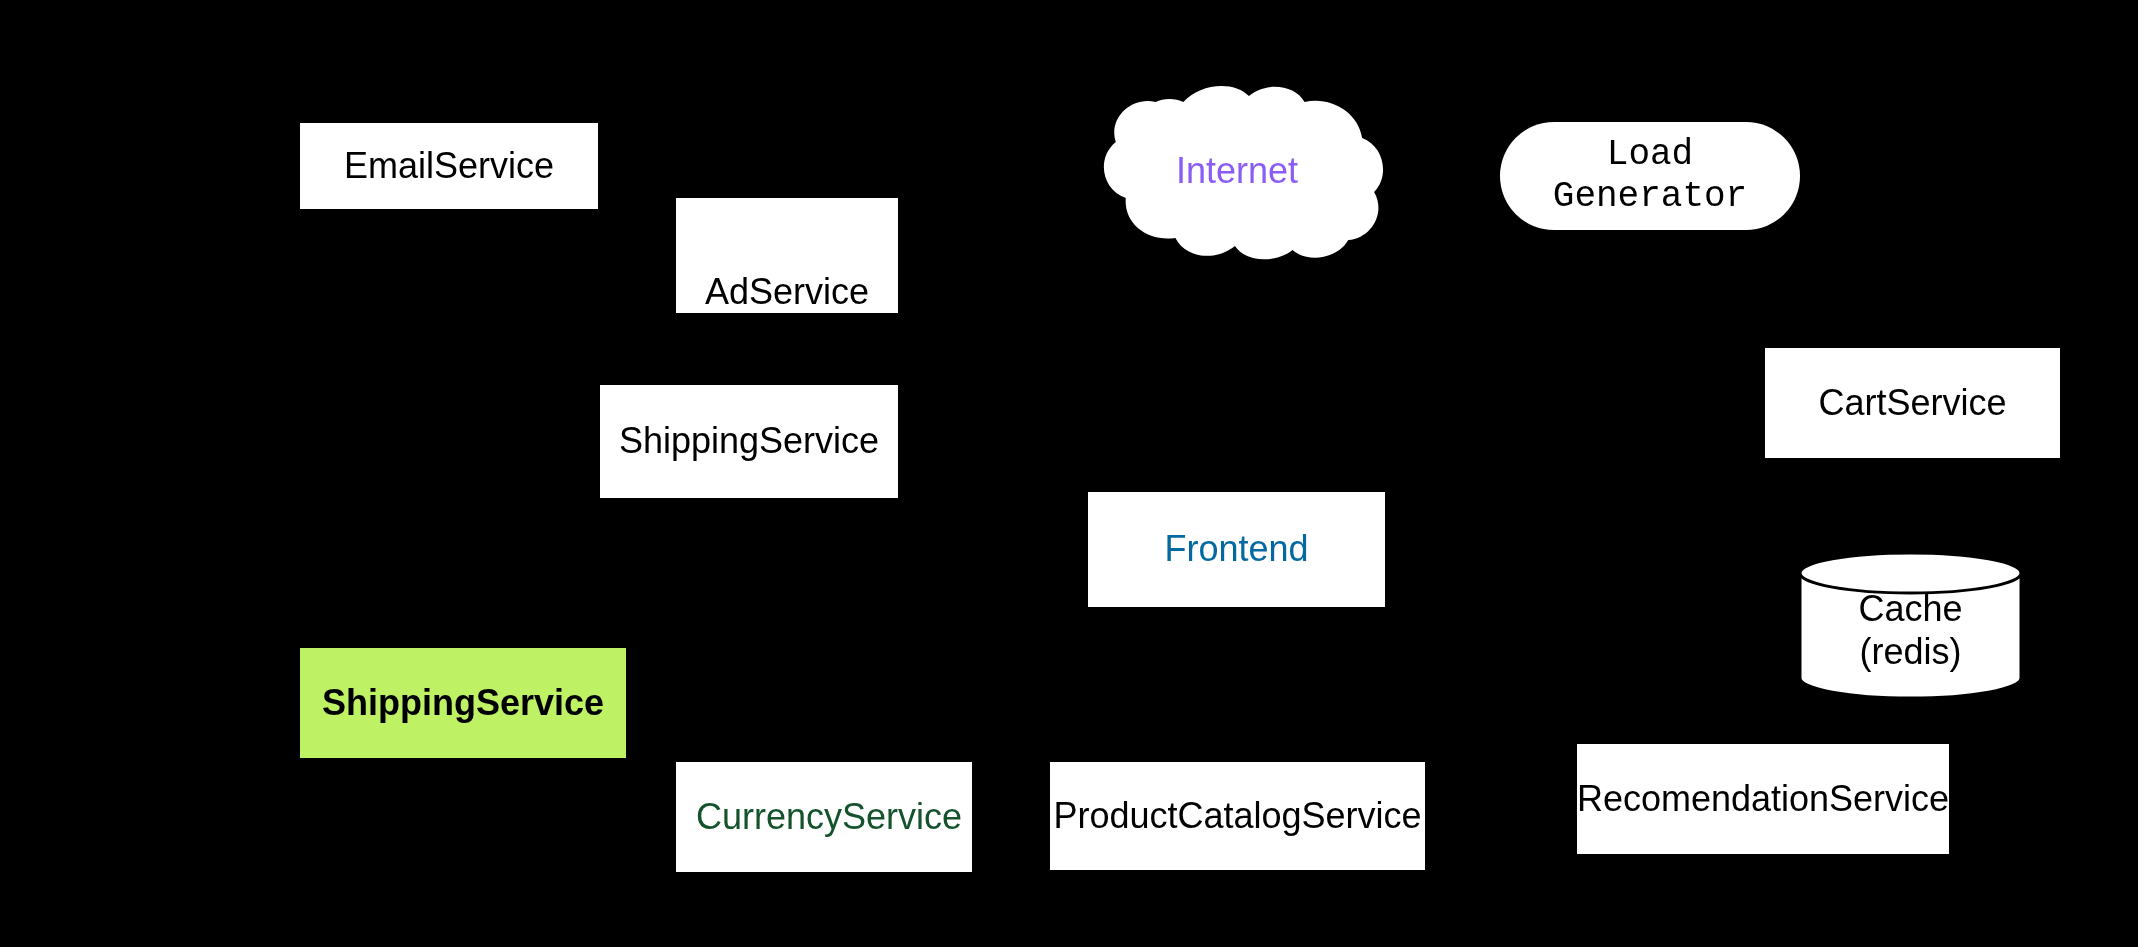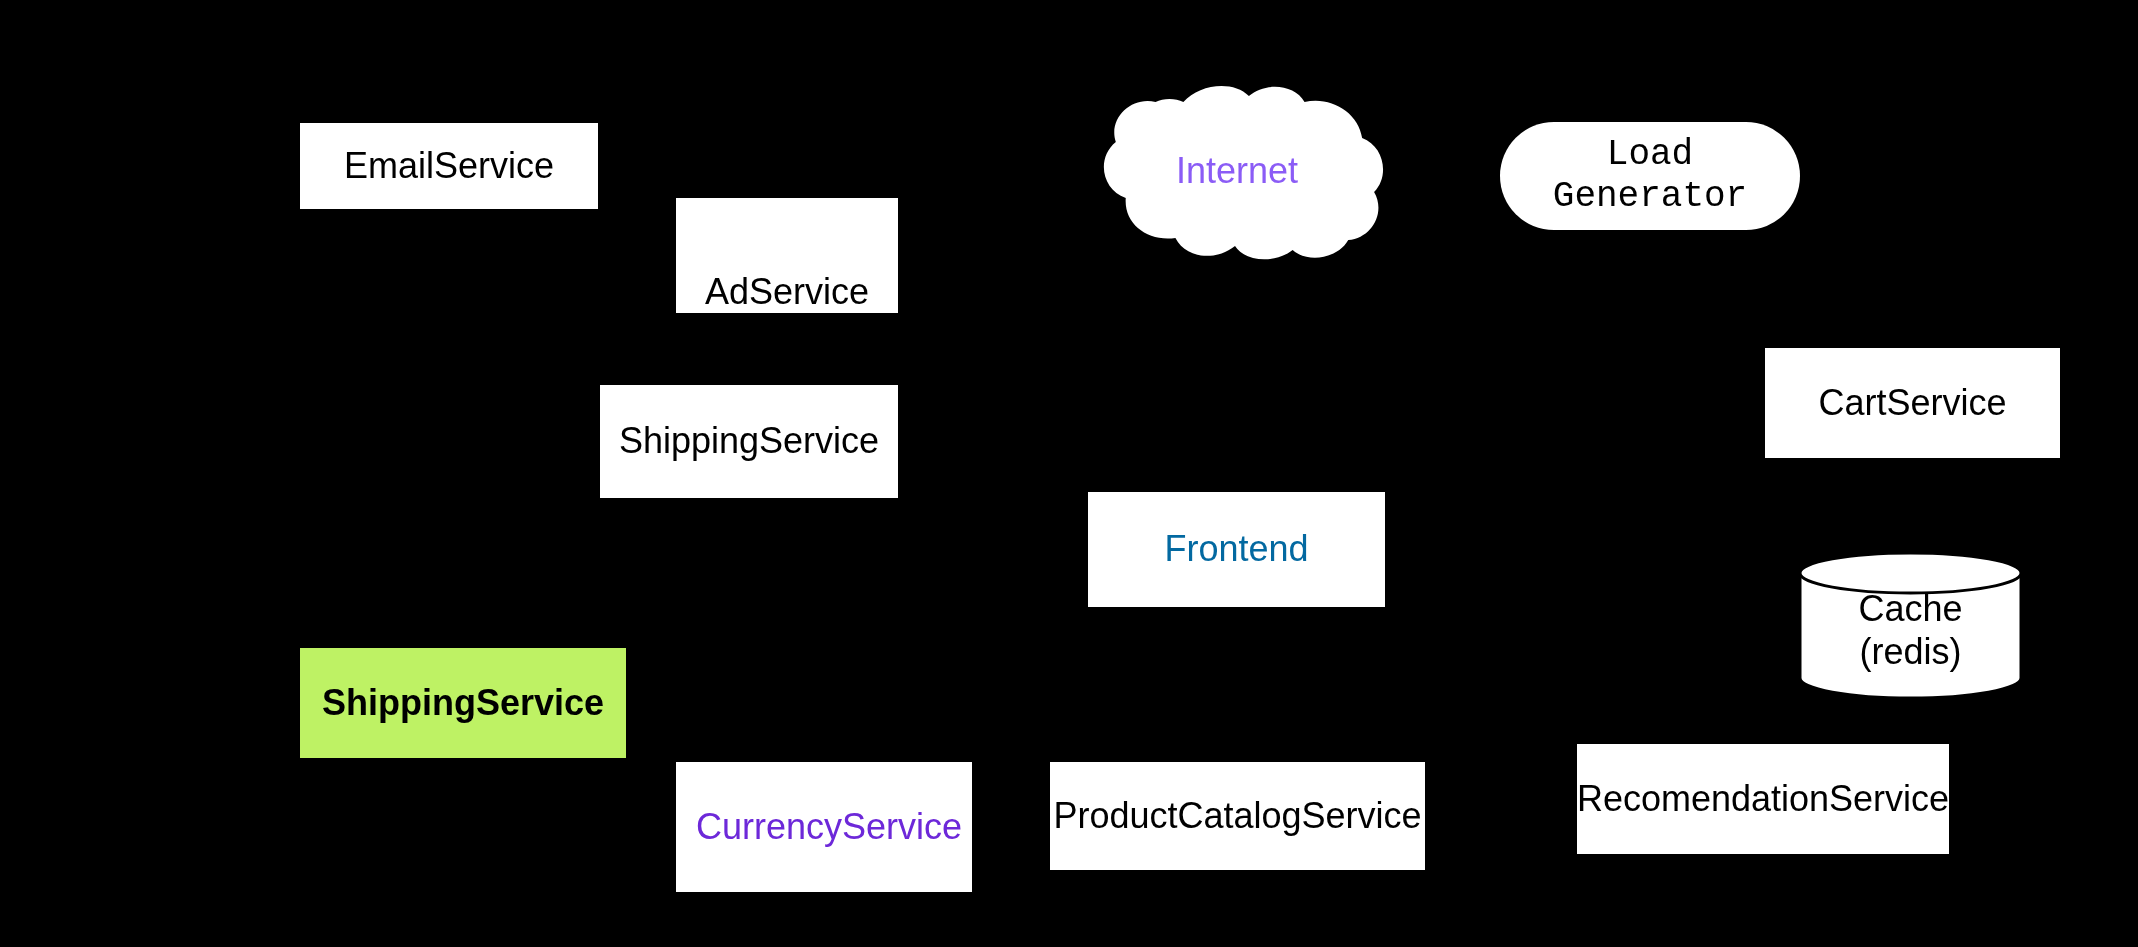--- a/index.html
+++ b/index.html
@@ -107,19 +107,19 @@
       </div>
       <span class="cyl-label" style="margin-top: 10px;">Cache
 (redis)</span>
     </div>
     <div class="node rect" style="left: 300px; top: 648px; width: 326px; height: 110px; font-size: 36px; color: rgb(0, 0, 0); background: #bef264; font-weight: bold;">
       <span class="label">ShippingService</span>
     </div>
     <div class="node rect" style="left: 1577px; top: 722px; width: 372px; height: 110px; font-size: 36px; color: rgb(0, 0, 0); background: rgb(255, 255, 255); margin-top: 22px;">
       <span class="label">RecomendationService</span>
     </div>
-    <div class="node rect" style="left: 676px; top: 762px; width: 296px; height: 130px; font-size: 36px; color: #6d28d9; background: rgb(255, 255, 255); padding-left: 10px;">
+    <div class="node rect" style="left: 676px; top: 762px; width: 296px; height: 110px; font-size: 36px; color: #14532d; background: rgb(255, 255, 255); padding-left: 10px;">
       <span class="label">CurrencyService</span>
     </div>
     <div class="node rect" style="left: 1050px; top: 762px; width: 375px; height: 108px; font-size: 36px; color: rgb(0, 0, 0); background: rgb(255, 255, 255);">
       <span class="label">ProductCatalogService</span>
     </div>
   </div>
 
 </body></html>

